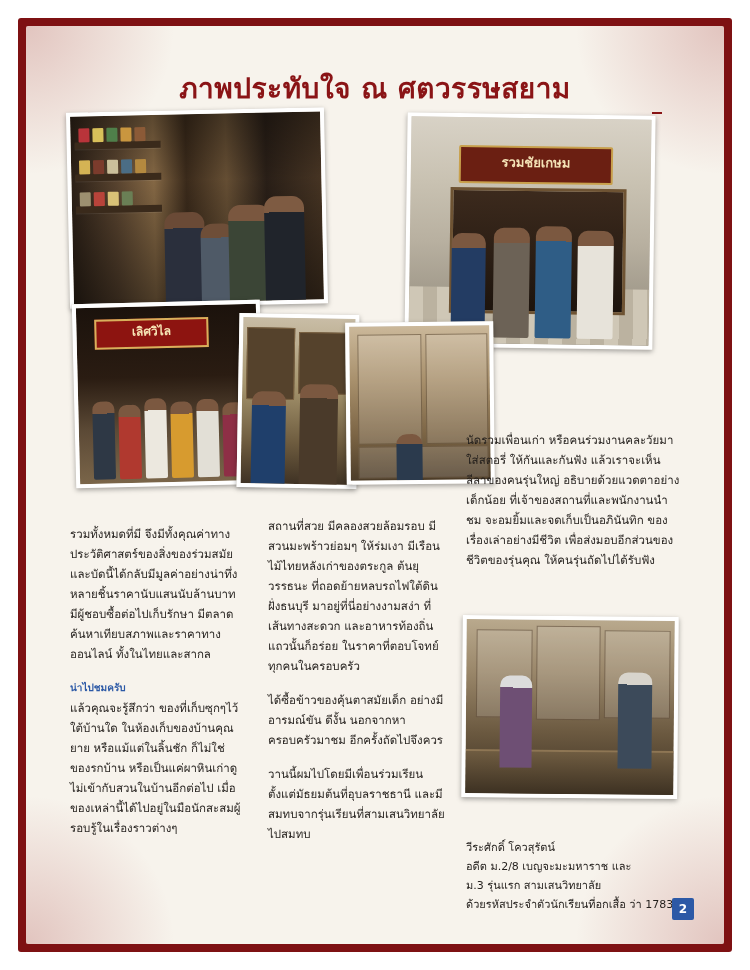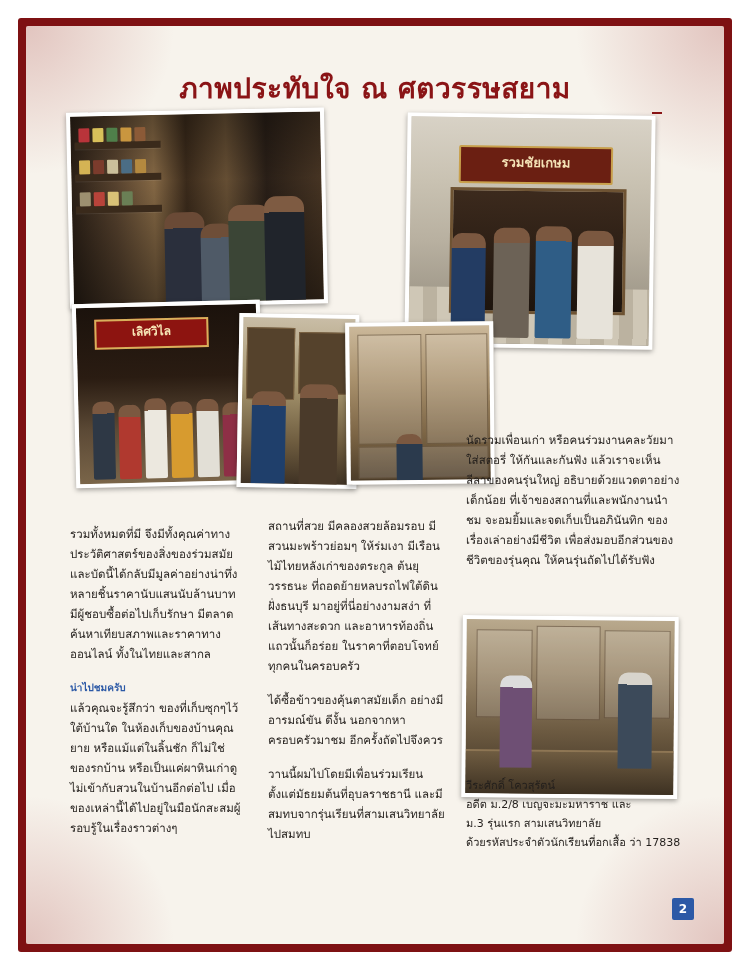--- a/index.html
+++ b/index.html
@@ -368,21 +368,21 @@
     <div class="col" style="left:242px; top:490px; width:178px;">
       <p class="para">สถานที่สวย มีคลองสวยล้อมรอบ มีสวนมะพร้าวย่อมๆ ให้ร่มเงา มีเรือนไม้ไทยหลังเก่าของตระกูล ต้นยุวรรธนะ ที่ถอดย้ายหลบรถไฟใต้ดินฝั่งธนบุรี มาอยู่ที่นี่อย่างงามสง่า ที่เส้นทางสะดวก และอาหารท้องถิ่นแถวนั้นก็อร่อย ในราคาที่ตอบโจทย์ทุกคนในครอบครัว</p>
       <p class="para">ได้ซื้อข้าวของคุ้นตาสมัยเด็ก อย่างมีอารมณ์ขัน ดีงั้น นอกจากหาครอบครัวมาชม อีกครั้งถัดไปจึงควร</p>
       <p class="para">วานนี้ผมไปโดยมีเพื่อนร่วมเรียนตั้งแต่มัธยมต้นที่อุบลราชธานี และมีสมทบจากรุ่นเรียนที่สามเสนวิทยาลัยไปสมทบ</p>
     </div>
 
     <div class="col" style="left:440px; top:404px; width:214px;">
       <p class="para">นัดรวมเพื่อนเก่า หรือคนร่วมงานคละวัยมาใส่สตอรี่ ให้กันและกันฟัง แล้วเราจะเห็นลีลาของคนรุ่นใหญ่ อธิบายด้วยแวดตาอย่างเด็กน้อย ที่เจ้าของสถานที่และพนักงานนำชม จะอมยิ้มและจดเก็บเป็นอภินันทิก ของเรื่องเล่าอย่างมีชีวิต เพื่อส่งมอบอีกส่วนของชีวิตของรุ่นคุณ ให้คนรุ่นถัดไปได้รับฟัง</p>
     </div>
 
-    <div class="caption" style="left:440px; top:750px; width:220px;">
+    <div class="caption" style="left:440px; top:812px; width:220px;">
       <div>วีระศักดิ์ โควสุรัตน์</div>
       <div>อดีต ม.2/8 เบญจะมะมหาราช และ</div>
       <div>ม.3 รุ่นแรก สามเสนวิทยาลัย</div>
       <div>ด้วยรหัสประจำตัวนักเรียนที่อกเสื้อ ว่า 17838</div>
     </div>
 
     <div class="page-num">2</div>
 
   </div>
 </div>

